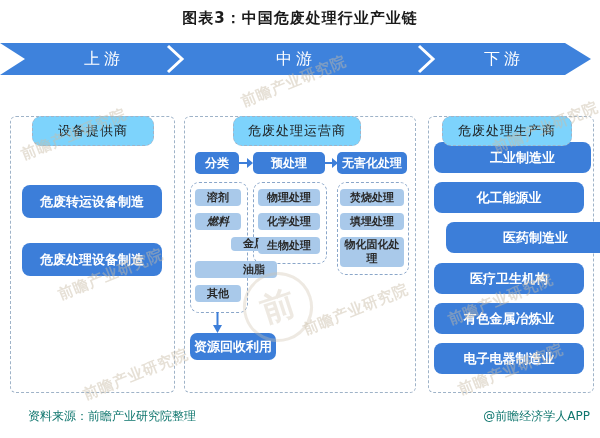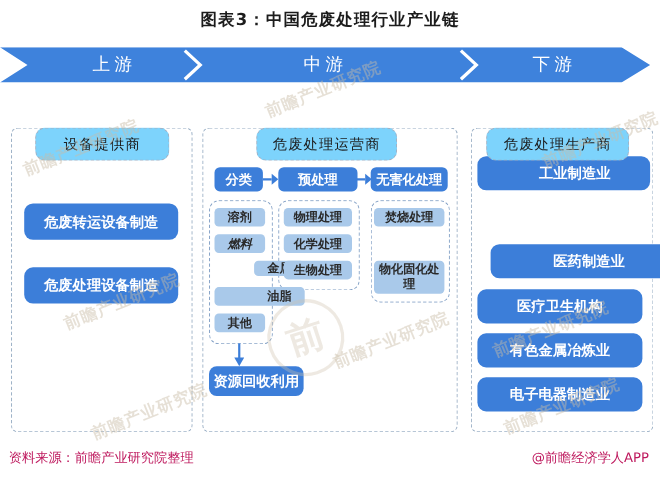--- a/index.html
+++ b/index.html
@@ -38,21 +38,21 @@
   .subbox {
     position:absolute; border:1px dashed #8aa6c9; border-radius:9px; z-index:1;
   }
   .pill {
     position:absolute; background:#a9c9ea; color:#2a2a2a; border-radius:4px;
     display:flex; align-items:center; justify-content:center; text-align:center;
     font-size:11px; font-weight:bold; z-index:2; line-height:14px;
   }
   .arr { position:absolute; z-index:2; }
   .footer-text {
-    position:absolute; top:408px; font-size:12px; color:#be185d; z-index:2;
+    position:absolute; top:408px; font-size:12px; color:#0f766e; z-index:2;margin-left:20px;
   }
   .watermark {
     position:absolute; color:#c9bca6; opacity:0.45; font-size:15px;
     transform:rotate(-22deg); letter-spacing:1px; white-space:nowrap;
     z-index:4; pointer-events:none; font-weight:bold;
   }
   .watermark-circle {
     position:absolute; width:64px; height:64px; border:3px solid #cfc3ae;
     border-radius:50%; opacity:0.35; z-index:4; pointer-events:none;
     color:#cfc3ae; font-size:34px; font-weight:bold;
@@ -116,29 +116,31 @@
   <div class="pill" style="left:195px; top:261px; width:46px; height:17px;padding-left:36px;">油脂</div>
   <div class="pill" style="left:195px; top:285px; width:46px; height:17px;">其他</div>
 
   <div class="subbox" style="left:253px; top:182px; width:72px; height:80px;"></div>
   <div class="pill" style="left:258px; top:189px; width:62px; height:17px;">物理处理</div>
   <div class="pill" style="left:258px; top:213px; width:62px; height:17px;">化学处理</div>
   <div class="pill" style="left:258px; top:237px; width:62px; height:17px;">生物处理</div>
 
   <div class="subbox" style="left:337px; top:182px; width:70px; height:91px;"></div>
   <div class="pill" style="left:340px; top:189px; width:64px; height:17px;">焚烧处理</div>
+  <div class="pill" style="left:340px; top:213px; width:64px; height:17px;">填埋处理</div>
   <div class="pill" style="left:340px; top:237px; width:64px; height:30px;">物化固化处理</div>
 
   <svg class="arr" style="left:212px; top:312px;" width="11" height="21">
     <line x1="5.5" y1="0" x2="5.5" y2="14" stroke="#3c7ed9" stroke-width="2"></line>
     <polygon points="1,13 10,13 5.5,21" fill="#3c7ed9"></polygon>
   </svg>
   <div class="node" style="left:190px; top:333px; width:86px; height:27px; font-size:13px; border-radius:7px;">资源回收利用</div>
 
   <div class="node" style="left:434px; top:142px; width:137px; height:31px; font-size:13px;padding-left:20px;">工业制造业</div>
+  <div class="node" style="left:434px; top:182px; width:150px; height:31px; font-size:13px;">化工能源业</div>
   <div class="node" style="left:434px; top:222px; width:179px; height:31px; font-size:13px;margin-left:12px;">医药制造业</div>
   <div class="node" style="left:434px; top:263px; width:150px; height:31px; font-size:13px;">医疗卫生机构</div>
   <div class="node" style="left:434px; top:303px; width:150px; height:31px; font-size:13px;">有色金属冶炼业</div>
   <div class="node" style="left:434px; top:343px; width:150px; height:31px; font-size:13px;">电子电器制造业</div>
 
   <div class="footer-text" style="left:8px;">资料来源：前瞻产业研究院整理</div>
   <div class="footer-text" style="right:10px;">@前瞻经济学人APP</div>
 
 </div>
 

